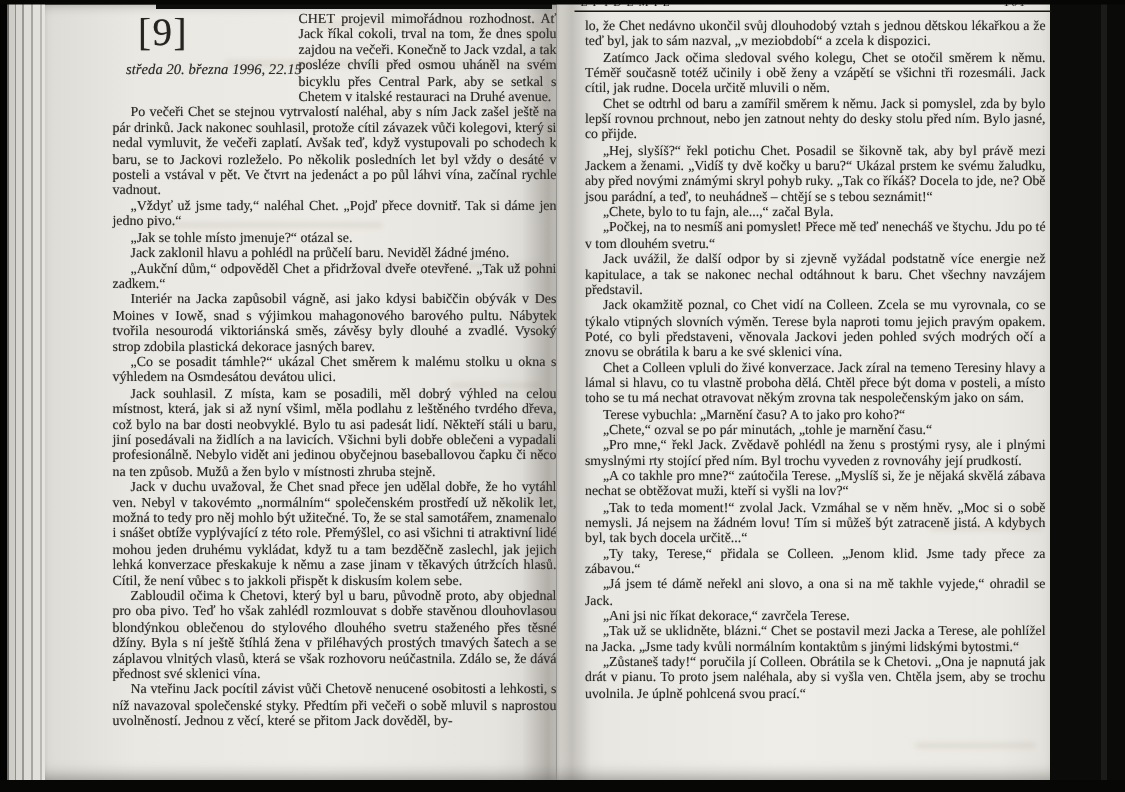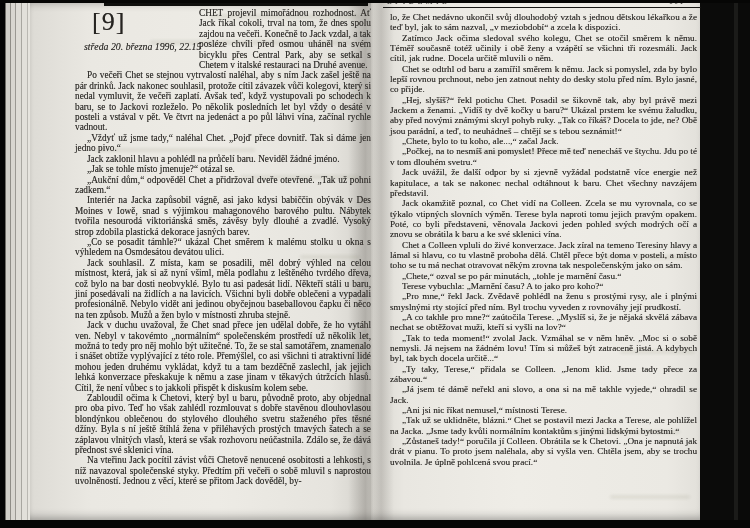--- a/index.html
+++ b/index.html
@@ -93,49 +93,49 @@
   <div class="text-col text-col-left">
     <div class="no-indent">
       <span class="chapter-block">
         <span class="chapter-number">[9]</span>
         <span class="chapter-date">středa 20. března 1996, 22.15</span>
       </span>
       <span>CHET projevil mimořádnou rozhodnost. Ať Jack říkal cokoli, trval na tom, že dnes spolu zajdou na večeři. Konečně to Jack vzdal, a tak posléze chvíli před osmou uháněl na svém bicyklu přes Central Park, aby se setkal s Chetem v italské restauraci na Druhé avenue.</span>
     </div>
     <p class="para">Po večeři Chet se stejnou vytrvalostí naléhal, aby s ním Jack zašel ještě na pár drinků. Jack nakonec souhlasil, protože cítil závazek vůči kolegovi, který si nedal vymluvit, že večeři zaplatí. Avšak teď, když vystupovali po schodech k baru, se to Jackovi rozleželo. Po několik posledních let byl vždy o desáté v posteli a vstával v pět. Ve čtvrt na jedenáct a po půl láhvi vína, začínal rychle vadnout.</p>
     <p class="para">„Vždyť už jsme tady,“ naléhal Chet. „Pojď přece dovnitř. Tak si dáme jen jedno pivo.“</p>
+    <p class="para">„Jak se tohle místo jmenuje?“ otázal se.</p>
     <p class="para">Jack zaklonil hlavu a pohlédl na průčelí baru. Neviděl žádné jméno.</p>
-    <p class="para">„Jak se tohle místo jmenuje?“ otázal se.</p>
     <p class="para">„Aukční dům,“ odpověděl Chet a přidržoval dveře otevřené. „Tak už pohni zadkem.“</p>
     <p class="para">Interiér na Jacka zapůsobil vágně, asi jako kdysi babiččin obývák v Des Moines v Iowě, snad s výjimkou mahagonového barového pultu. Nábytek tvořila nesourodá viktoriánská směs, závěsy byly dlouhé a zvadlé. Vysoký strop zdobila plastická dekorace jasných barev.</p>
     <p class="para">„Co se posadit támhle?“ ukázal Chet směrem k malému stolku u okna s výhledem na Osmdesátou devátou ulici.</p>
     <p class="para">Jack souhlasil. Z místa, kam se posadili, měl dobrý výhled na celou místnost, která, jak si až nyní všiml, měla podlahu z leštěného tvrdého dřeva, což bylo na bar dosti neobvyklé. Bylo tu asi padesát lidí. Někteří stáli u baru, jiní posedávali na židlích a na lavicích. Všichni byli dobře oblečeni a vypadali profesionálně. Nebylo vidět ani jedinou obyčejnou baseballovou čapku či něco na ten způsob. Mužů a žen bylo v místnosti zhruba stejně.</p>
     <p class="para">Jack v duchu uvažoval, že Chet snad přece jen udělal dobře, že ho vytáhl ven. Nebyl v takovémto „normálním“ společenském prostředí už několik let, možná to tedy pro něj mohlo být užitečné. To, že se stal samotářem, znamenalo i snášet obtíže vyplývající z této role. Přemýšlel, co asi všichni ti atraktivní lidé mohou jeden druhému vykládat, když tu a tam bezděčně zaslechl, jak jejich lehká konverzace přeskakuje k němu a zase jinam v těkavých útržcích hlasů. Cítil, že není vůbec s to jakkoli přispět k diskusím kolem sebe.</p>
     <p class="para">Zabloudil očima k Chetovi, který byl u baru, původně proto, aby objednal pro oba pivo. Teď ho však zahlédl rozmlouvat s dobře stavěnou dlouhovlasou blondýnkou oblečenou do stylového dlouhého svetru staženého přes těsné džíny. Byla s ní ještě štíhlá žena v přiléhavých prostých tmavých šatech a se záplavou vlnitých vlasů, která se však rozhovoru neúčastnila. Zdálo se, že dává přednost své sklenici vína.</p>
     <p class="para">Na vteřinu Jack pocítil závist vůči Chetově nenucené osobitosti a lehkosti, s níž navazoval společenské styky. Předtím při večeři o sobě mluvil s naprostou uvolněností. Jednou z věcí, které se přitom Jack dověděl, by-</p>
   </div>
 
   <div class="text-col text-col-right">
     <p class="no-indent">lo, že Chet nedávno ukončil svůj dlouhodobý vztah s jednou dětskou lékařkou a že teď byl, jak to sám nazval, „v meziobdobí“ a zcela k dispozici.</p>
     <p class="para">Zatímco Jack očima sledoval svého kolegu, Chet se otočil směrem k němu. Téměř současně totéž učinily i obě ženy a vzápětí se všichni tři rozesmáli. Jack cítil, jak rudne. Docela určitě mluvili o něm.</p>
     <p class="para">Chet se odtrhl od baru a zamířil směrem k němu. Jack si pomyslel, zda by bylo lepší rovnou prchnout, nebo jen zatnout nehty do desky stolu před ním. Bylo jasné, co přijde.</p>
     <p class="para">„Hej, slyšíš?“ řekl potichu Chet. Posadil se šikovně tak, aby byl právě mezi Jackem a ženami. „Vidíš ty dvě kočky u baru?“ Ukázal prstem ke svému žaludku, aby před novými známými skryl pohyb ruky. „Tak co říkáš? Docela to jde, ne? Obě jsou parádní, a teď, to neuhádneš – chtějí se s tebou seznámit!“</p>
-    <p class="para">„Chete, bylo to tu koho, ale...,“ začal Jack.</p>
+    <p class="para">„Chete, bylo to tu fajn, ale...,“ začal Byla.</p>
     <p class="para">„Počkej, na to nesmíš ani pomyslet! Přece mě teď nenecháš ve štychu. Jdu po té v tom dlouhém svetru.“</p>
     <p class="para">Jack uvážil, že další odpor by si zjevně vyžádal podstatně více energie než kapitulace, a tak se nakonec nechal odtáhnout k baru. Chet všechny navzájem představil.</p>
     <p class="para">Jack okamžitě poznal, co Chet vidí na Colleen. Zcela se mu vyrovnala, co se týkalo vtipných slovních výměn. Terese byla naproti tomu jejich pravým opakem. Poté, co byli představeni, věnovala Jackovi jeden pohled svých modrých očí a znovu se obrátila k baru a ke své sklenici vína.</p>
     <p class="para">Chet a Colleen vpluli do živé konverzace. Jack zíral na temeno Teresiny hlavy a lámal si hlavu, co tu vlastně proboha dělá. Chtěl přece být doma v posteli, a místo toho se tu má nechat otravovat někým zrovna tak nespolečenským jako on sám.</p>
+    <p class="para">Terese vybuchla: „Marnění času? A to jako pro koho?“</p>
     <p class="para">„Chete,“ ozval se po pár minutách, „tohle je marnění času.“</p>
-    <p class="para">Terese vybuchla: „Marnění času? A to jako pro koho?“</p>
     <p class="para">„Pro mne,“ řekl Jack. Zvědavě pohlédl na ženu s prostými rysy, ale i plnými smyslnými rty stojící před ním. Byl trochu vyveden z rovnováhy její prudkostí.</p>
     <p class="para">„A co takhle pro mne?“ zaútočila Terese. „Myslíš si, že je nějaká skvělá zábava nechat se obtěžovat muži, kteří si vyšli na lov?“</p>
     <p class="para">„Tak to teda moment!“ zvolal Jack. Vzmáhal se v něm hněv. „Moc si o sobě nemysli. Já nejsem na žádném lovu! Tím si můžeš být zatraceně jistá. A kdybych byl, tak bych docela určitě...“</p>
     <p class="para">„Ty taky, Terese,“ přidala se Colleen. „Jenom klid. Jsme tady přece za zábavou.“</p>
     <p class="para">„Já jsem té dámě neřekl ani slovo, a ona si na mě takhle vyjede,“ ohradil se Jack.</p>
-    <p class="para">„Ani jsi nic říkat nemusel,“ místnosti Terese.</p>
+    <p class="para">„Ani jsi nic říkat dekorace,“ zavrčela Terese.</p>
     <p class="para">„Tak už se uklidněte, blázni.“ Chet se postavil mezi Jacka a Terese, ale pohlížel na Jacka. „Jsme tady kvůli normálním kontaktům s jinými lidskými bytostmi.“</p>
     <p class="para">„Zůstaneš tady!“ poručila jí Colleen. Obrátila se k Chetovi. „Ona je napnutá jak drát v pianu. To proto jsem naléhala, aby si vyšla ven. Chtěla jsem, aby se trochu uvolnila. Je úplně pohlcená svou prací.“</p>
   </div>
 
   <div class="running-head">EPIDEMIE</div>
   <div class="page-number">101</div>
   <div class="head-rule"></div>
   <div class="header-smudge"></div>
 
   <div class="gutter"></div>

